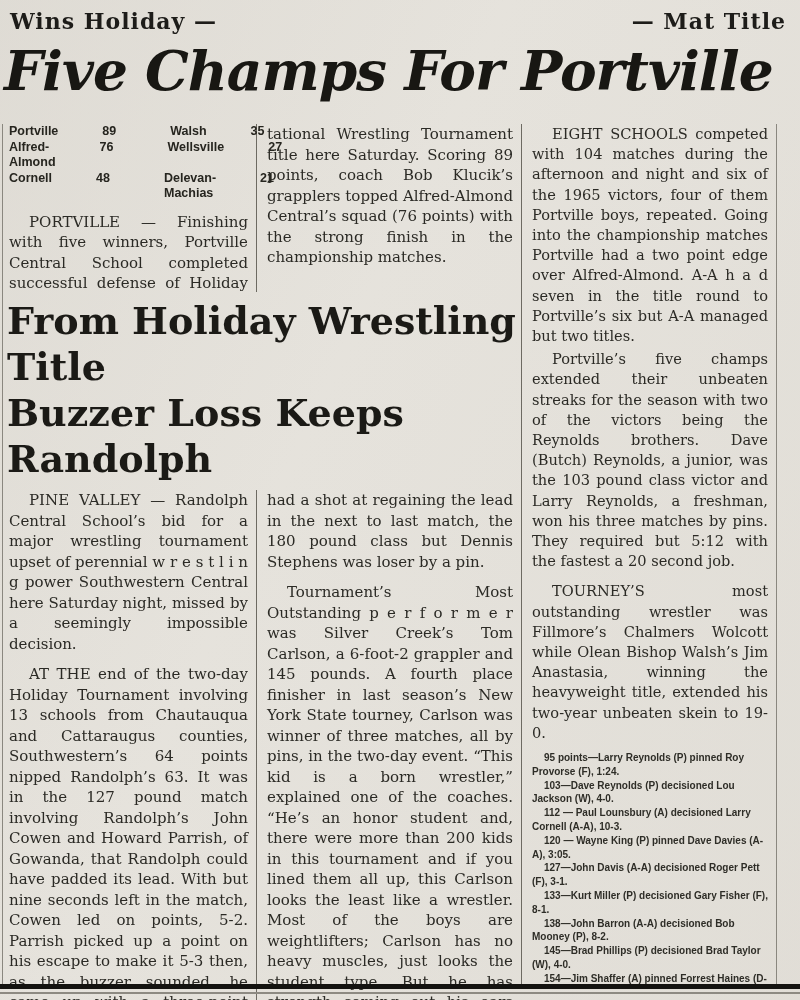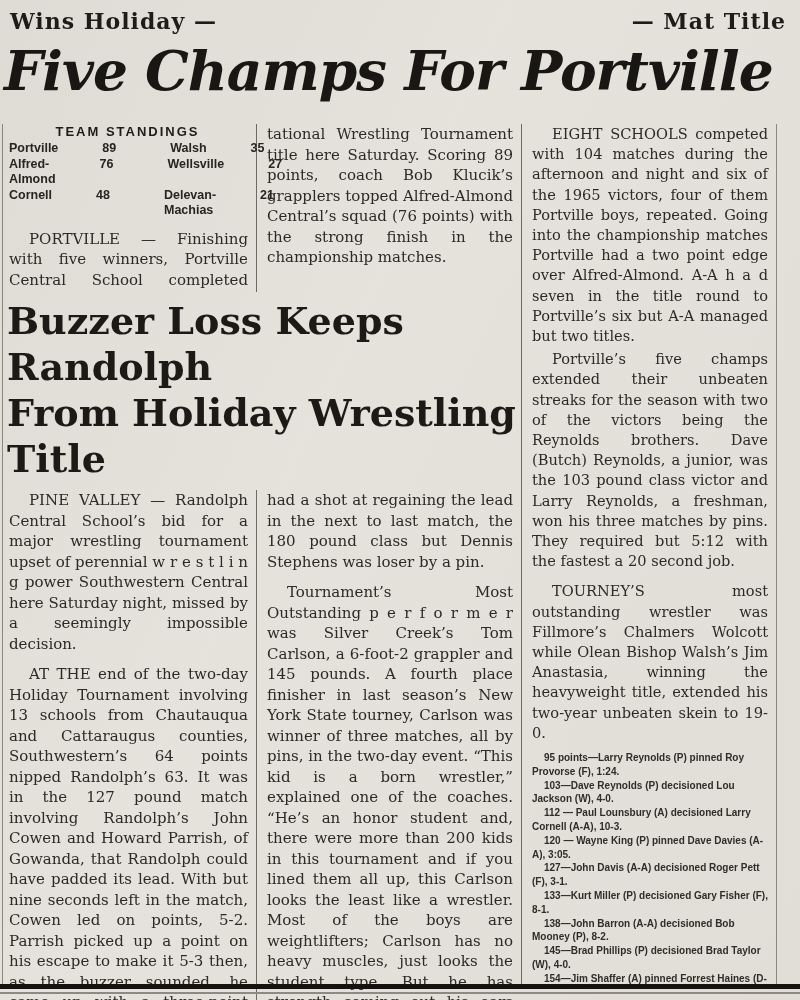--- a/index.html
+++ b/index.html
@@ -77,21 +77,20 @@
   <div class="kicker left">Wins Holiday —</div>
   <div class="kicker right">— Mat Title</div>
 
   <div class="headline1">Five Champs For Portville</div>
 
   <div class="left-block">
 
     <div class="cols row-top">
       <div class="colA">
         <div class="standings">
-          <div class="standings-title">TEAM STANDINGS</div>
           <div class="st-row">
             <span class="st-t1">Portville</span>
             <span class="st-p1">89</span>
             <span class="st-t2">Walsh</span>
             <span class="st-p2">35</span>
           </div>
           <div class="st-row">
             <span class="st-t1">Alfred-Almond</span>
             <span class="st-p1">76</span>
             <span class="st-t2">Wellsville</span>
@@ -105,22 +104,22 @@
           </div>
         </div>
         <p class="body indent">PORTVILLE — Finishing with five winners, Portville Central School completed successful defense of Holiday Invi-</p>
       </div>
       <div class="colB">
         <p class="body">tational Wrestling Tournament title here Saturday. Scoring 89 points, coach Bob Klucik’s grapplers topped Alfred-Almond Central’s squad (76 points) with the strong finish in the championship matches.</p>
       </div>
     </div>
 
     <div class="headline2">
+      <div>From Holiday Wrestling Title</div>
       <div>Buzzer Loss Keeps Randolph</div>
-      <div>From Holiday Wrestling Title</div>
     </div>
 
     <div class="cols row-bottom">
       <div class="colA">
         <p class="body indent">PINE VALLEY — Randolph Central School’s bid for a major wrestling tournament upset of perennial w r e s t l i n g power Southwestern Central here Saturday night, missed by a seemingly impossible decision.</p>
         <p class="body indent gap">AT THE end of the two-day Holiday Tournament involving 13 schools from Chautauqua and Cattaraugus counties, Southwestern’s 64 points nipped Randolph’s 63. It was in the 127 pound match involving Randolph’s John Cowen and Howard Parrish, of Gowanda, that Randolph could have padded its lead. With but nine seconds left in the match, Cowen led on points, 5-2. Parrish picked up a point on his escape to make it 5-3 then, as the buzzer sounded, he came up with a three-point predicament and the victory.</p>
 
       </div>
       <div class="colB">
         <p class="body">had a shot at regaining the lead in the next to last match, the 180 pound class but Dennis Stephens was loser by a pin.</p>

